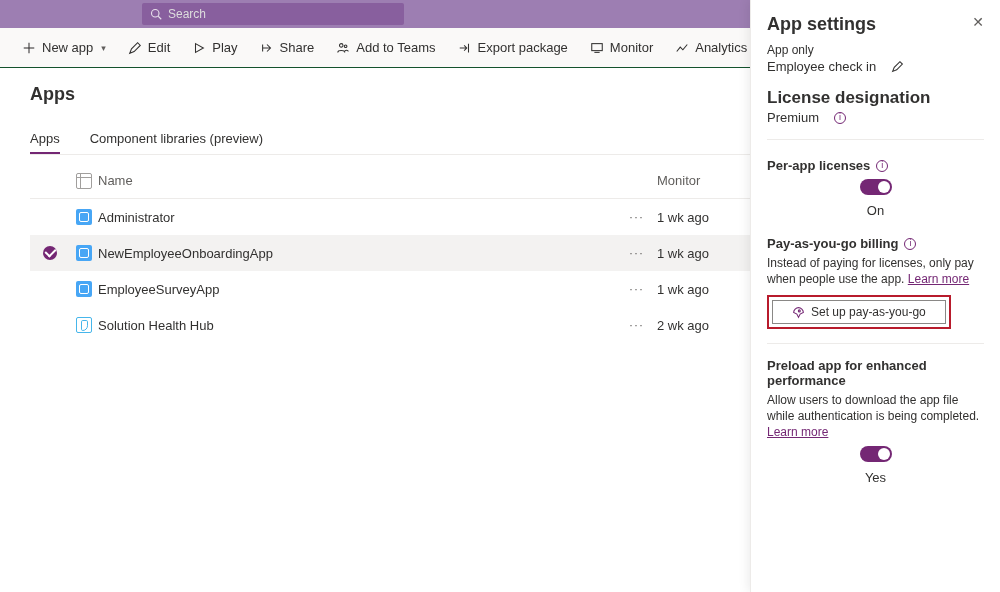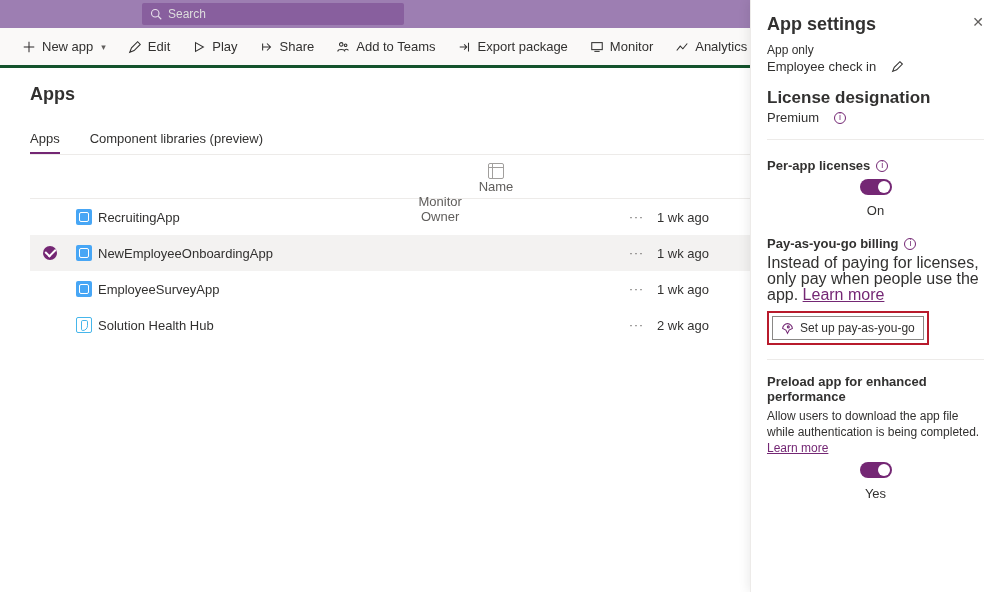--- a/index.html
+++ b/index.html
@@ -51,21 +51,21 @@
     gap: 6px;
     font-size: 11px;
     line-height: 12px;
   }
   .env-text { display:flex; flex-direction:column; }
 
   
   .command-bar {
     height: 40px;
     background: #faf9f8;
-    border-bottom: 3px solid #14532d;
+    border-bottom: 1px solid #14532d;
     display: flex;
     align-items: center;
     gap: 14px;
     padding: 0 18px;
     color: #323130;
     font-size: 13px;
   }
   .cmd-item {
     display: flex;
     align-items: center;
@@ -110,21 +110,20 @@
     display: flex;
     align-items: center;
     height: 36px;
     font-size: 13px;
     padding-right: 8px;
   }
   .grid-header {
     color: #605e5c;
     font-weight: 400;
     border-bottom: 1px solid #edebe9;
-    flex-direction: column;
   }
   .col-sel { width: 40px; display:flex; justify-content:center; }
   .col-icon { width: 28px; display:flex; justify-content:center; align-items:center; }
   .col-name { flex: 1; }
   .col-actions { width: 28px; color:#605e5c; cursor:pointer; letter-spacing:1px; font-size:12px; }
   .col-mod { width: 155px; }
   .col-owner { width: 150px; }
   .grid-body .grid-row.selected { background:#f3f2f1; }
 
   .checkmark {
@@ -208,29 +207,29 @@
   }
   .toggle::after{
     content:""; position:absolute; right:2px; top:2px;
     width:12px; height:12px; background:#fff; border-radius:50%;
   }
   .toggle-row { display:flex; align-items:center; gap:8px; margin-top:6px;flex-direction:column; }
 
   .section-head-row { display:flex; align-items:center; gap:6px; margin-top:18px; }
   .section-head { font-size:13px; font-weight:600; }
 
-  .payg-desc { font-size:16px; color:#323130; margin-top:4px; line-height:16px; }
+  .payg-desc { font-size:12px; color:#323130; margin-top:4px; line-height:16px; }
   .learn-link { color:#742774; text-decoration:underline; cursor:pointer; }
 
   .payg-btn-wrap {
     margin-top:8px; padding:3px; border:2px solid #b81b2c; display:inline-block;
   }
   .payg-btn {
     display:flex; align-items:center; gap:6px;
-    border:1px solid #8a8886; padding:4px 8px; font-size:12px;
+    border:1px solid #8a8886; padding:4px 19px; font-size:12px;
     cursor:pointer; background:#fff;
   }
 
   .preload-head { font-size:13px; font-weight:600; }
   .preload-desc { font-size:12px; color:#323130; margin-top:4px; line-height:16px; }
 
   .edit-pencil { cursor:pointer; }
 </style>
 </head>
 <body>
@@ -338,21 +337,21 @@
       <div class="col-actions"></div>
       <div class="col-mod">Monitor</div>
       <div class="col-owner">Owner</div>
     </div>
     <div class="grid-body">
       <div class="grid-row">
         <div class="col-sel"></div>
         <div class="col-icon">
             <div class="app-icon"></div>
           </div>
-        <div class="col-name">RecruitingApp</div>
+        <div class="col-name">Administrator</div>
         <div class="col-actions">···</div>
         <div class="col-mod">1 wk ago</div>
         <div class="col-owner">System Administrator</div>
       </div>
       <div class="grid-row selected">
         <div class="col-sel">
             <div class="checkmark"></div>
           </div>
         <div class="col-icon">
             <div class="app-icon"></div>

